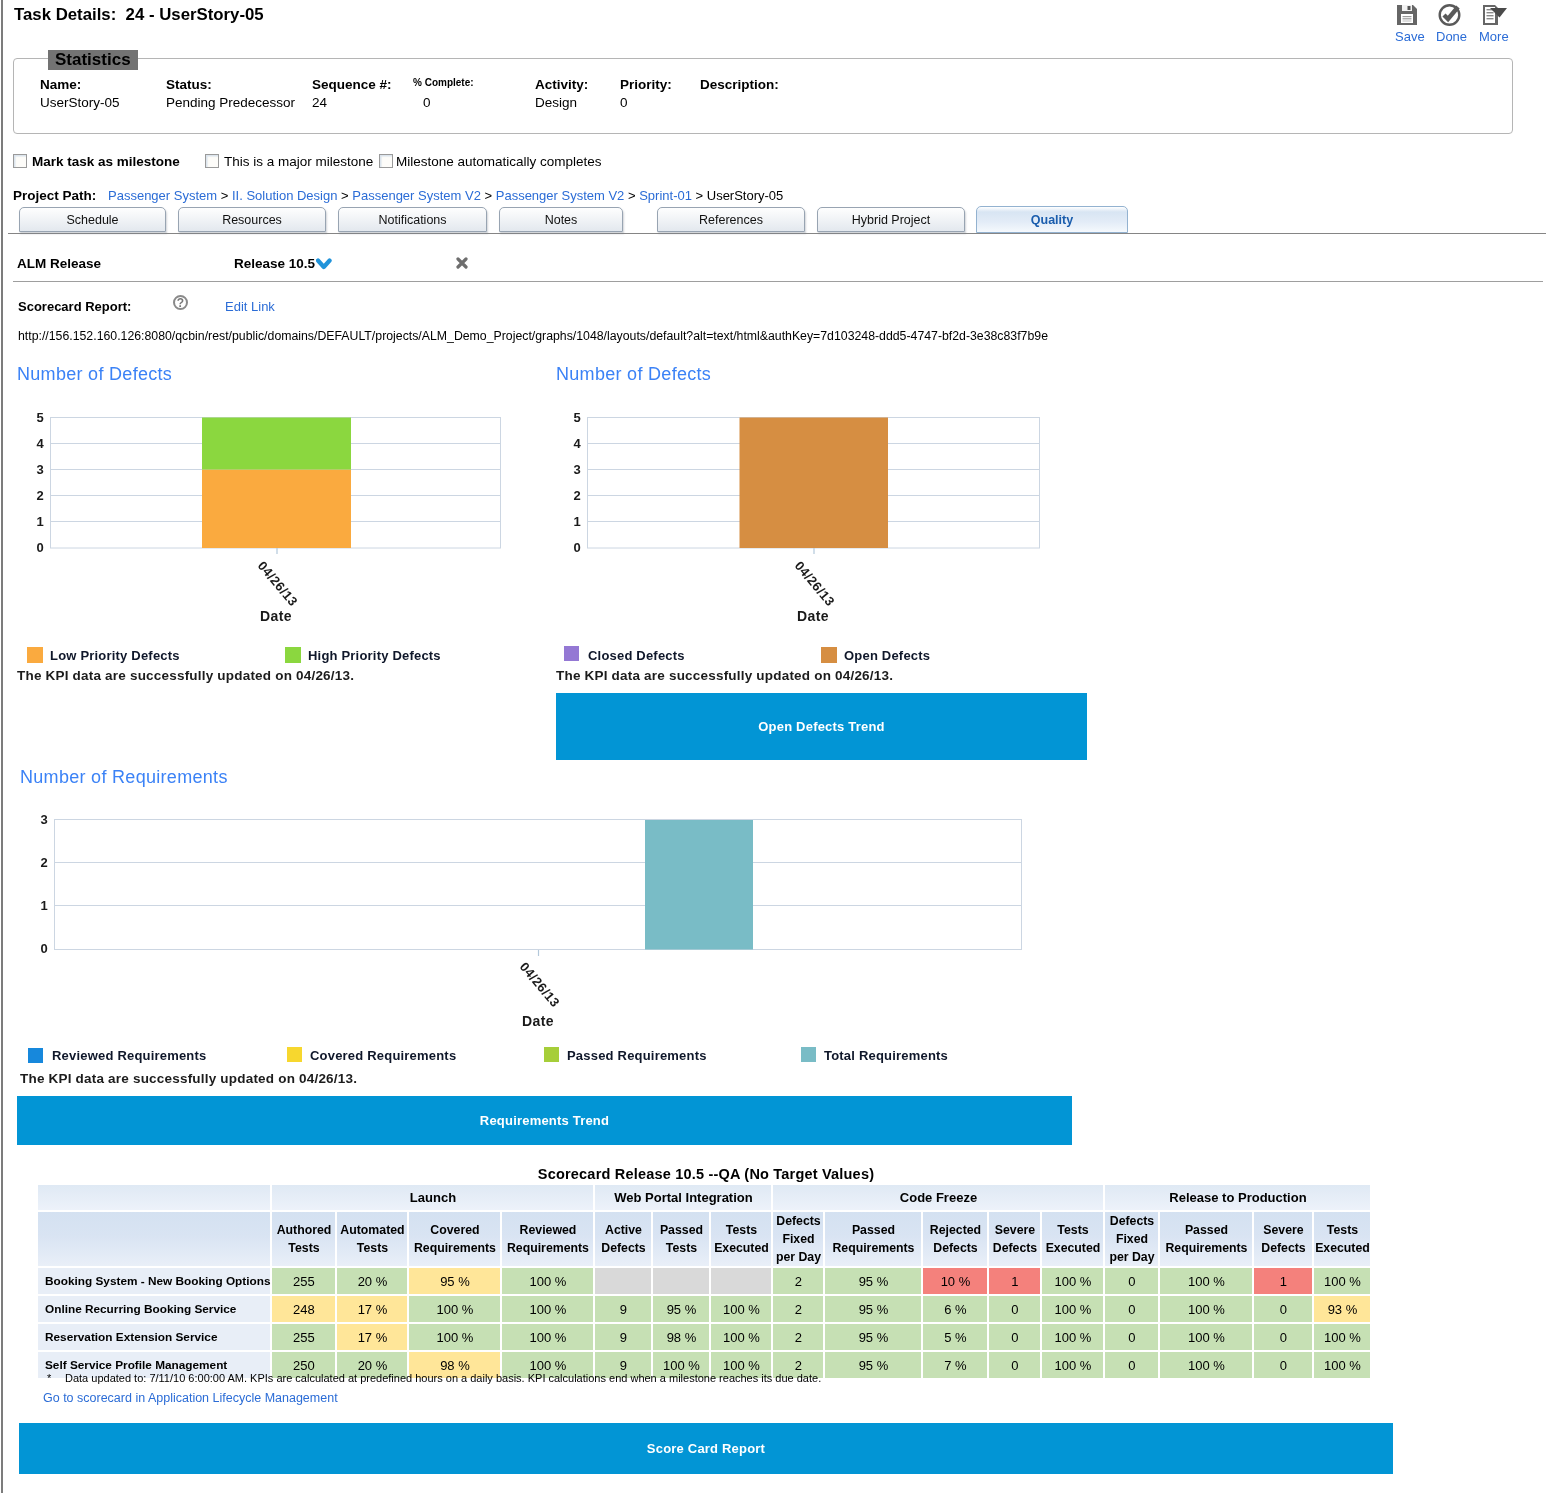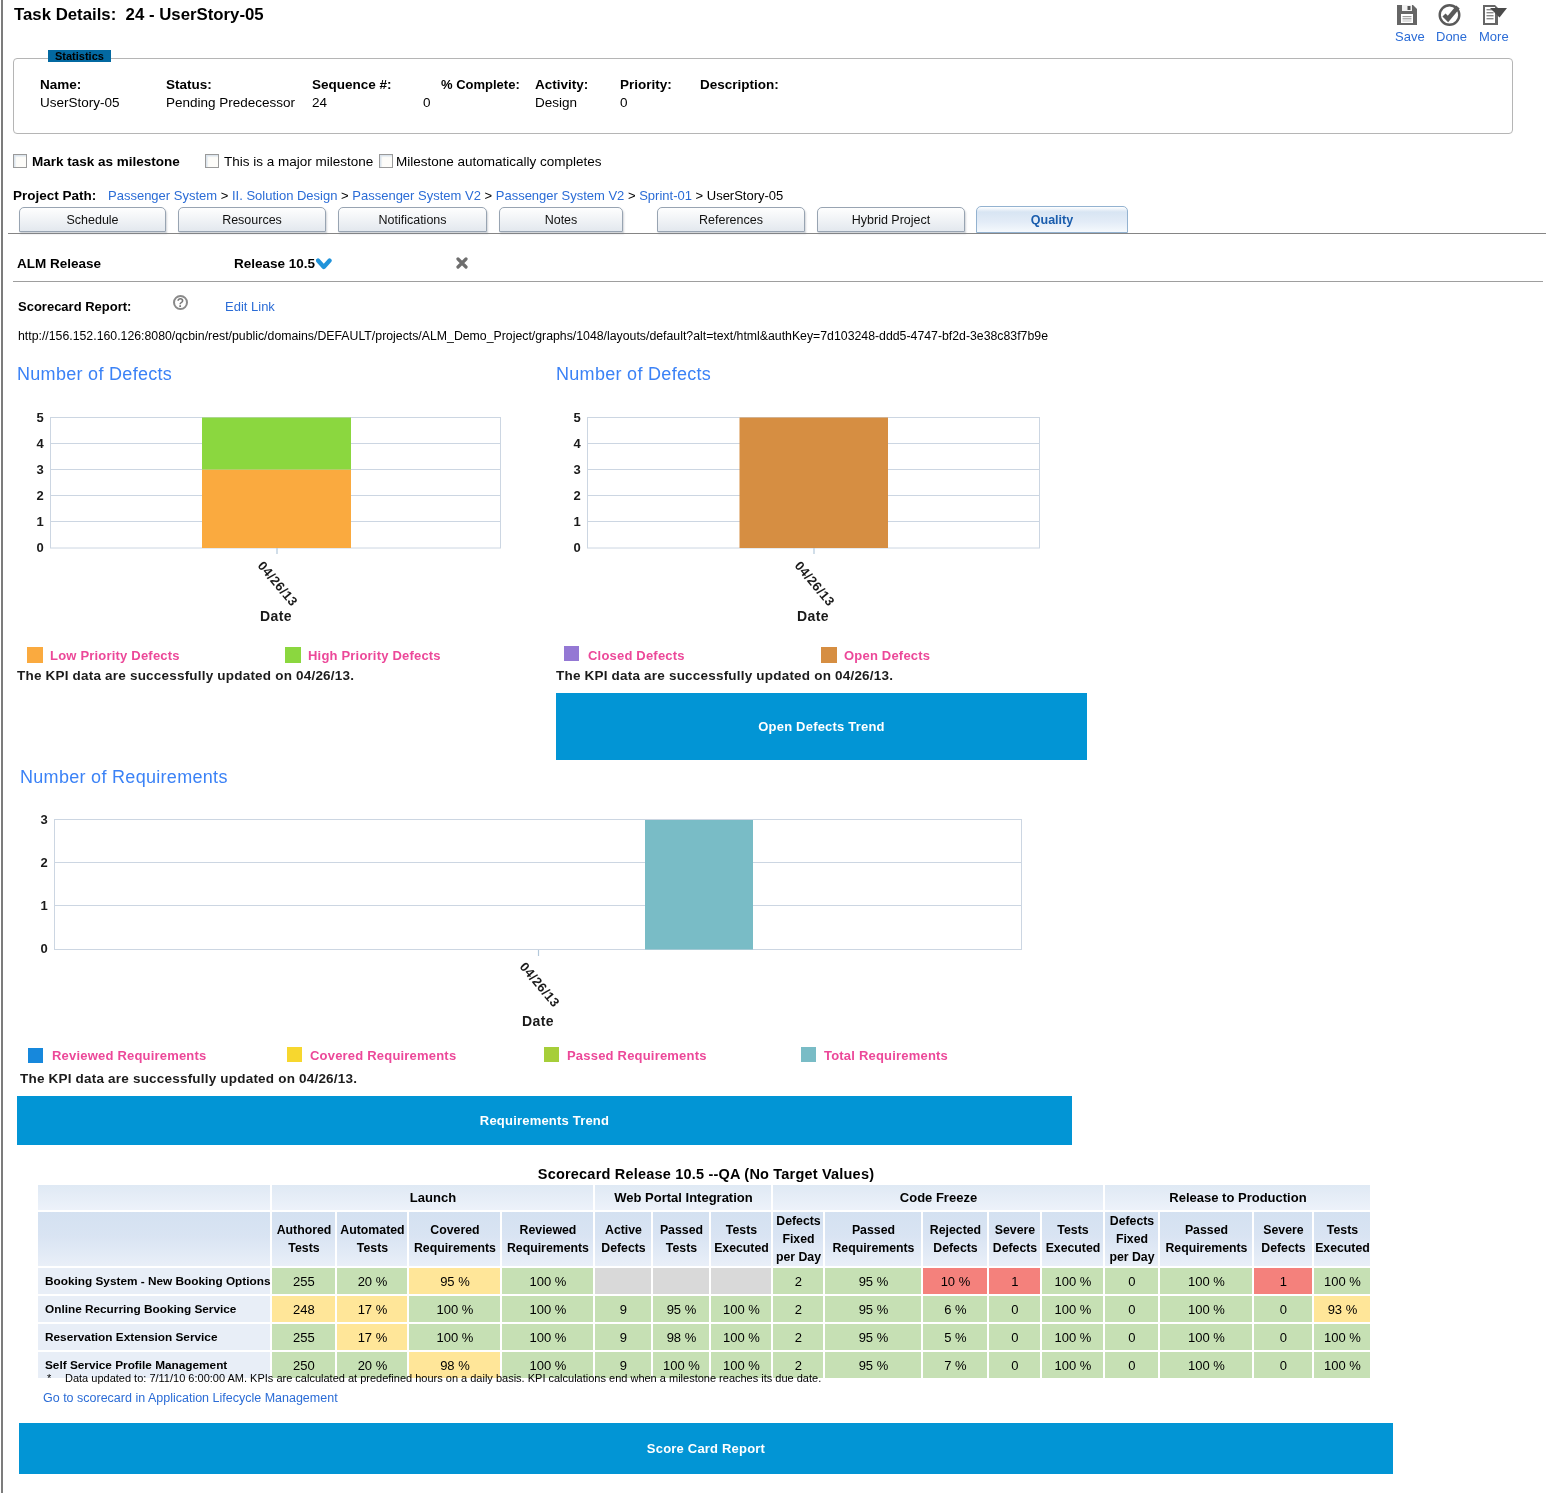--- a/index.html
+++ b/index.html
@@ -6,21 +6,21 @@
 body { background:#fff; font-family:"Liberation Sans", sans-serif; }
 #page { position:relative; width:1555px; height:1493px; overflow:hidden; background:#fff; }
 .abs { position:absolute; }
 .b { font-weight:bold; }
 .link { color:#2b6cd6; }
 .btn { position:absolute; background:#0295d5; color:#fff; font-weight:bold; font-size:13px;
        display:flex; align-items:center; justify-content:center; letter-spacing:0.2px; }
 .cb { position:absolute; width:14px; height:14px; border:1.5px solid #9a9a9a; background:#fdfcf9;
       box-shadow:inset 1.5px 1.5px 1px rgba(190,205,225,0.55); }
 .legsq { position:absolute; width:16px; height:16px; }
-.ltxt { position:absolute; font-weight:bold; font-size:13px; color:#ec4899; letter-spacing:0.2px; }
+.ltxt { position:absolute; font-weight:bold; font-size:13px; color:#0f172a; letter-spacing:0.2px; }
 .kpi { position:absolute; font-weight:bold; font-size:13.5px; color:#1c1c1c; letter-spacing:0.2px; }
 .ctitle { position:absolute; font-weight:normal; font-size:18px; color:#3b82f6; letter-spacing:0.3px; }
 .tab { position:absolute; z-index:2; top:207px; height:25px; border:1px solid #98a4b2; border-radius:5px 5px 0 0;
        background:linear-gradient(#fefefe,#e3e8ee); font-size:12.5px; color:#111;
        display:flex; align-items:center; justify-content:center; box-shadow:1px 2px 2px rgba(120,130,140,0.35); }
 .tab.active { top:206px; height:27px; background:linear-gradient(180deg,#ffffff 0%,#d8e5f3 20%,#e3ecf7 60%,#f5f9fd 100%);
        border:1px solid #93b2d0; color:#1a5dad; font-weight:bold; box-shadow:none; }
 table.score { border-collapse:separate; border-spacing:2px; font-size:13px; color:#000; table-layout:fixed; }
 table.score td { text-align:center; vertical-align:middle; padding:0; }
 .hgrp { background:linear-gradient(#dfe9f4,#edf2fa); font-weight:bold; font-size:13px; height:25px; }
@@ -54,28 +54,28 @@
     <rect x="4" y="4" width="10" height="16" fill="#fff"></rect>
     <rect x="5.5" y="6" width="7" height="1.4" fill="#8a8a8a"></rect>
     <rect x="5.5" y="9" width="7" height="1.4" fill="#8a8a8a"></rect>
     <rect x="5.5" y="12" width="7" height="1.4" fill="#8a8a8a"></rect>
     <rect x="5.5" y="15" width="7" height="1.4" fill="#8a8a8a"></rect>
     <polygon points="9,5 26,5 18.5,14.5" fill="#4a4a4a"></polygon>
   </svg>
   <div class="abs link" style="left:1479px; top:29px; width:28px; text-align:center; font-size:13px;">More</div>
 
   <div class="abs" style="left:13px; top:58px; width:1500px; height:76px; border:1px solid #b5b5b5; border-radius:4px;"></div>
-  <div class="abs b" style="left:48px; top:50px; font-size:11px; background:#0369a1; padding:0 7px;">Statistics</div>
+  <div class="abs b" style="left:48px; top:50px; font-size:17px; background:#737373; padding:0 7px;">Statistics</div>
   <div class="abs b" style="left:40px; top:77px; font-size:13.5px;">Name:</div>
   <div class="abs" style="left:40px; top:95px; font-size:13.5px;">UserStory-05</div>
   <div class="abs b" style="left:166px; top:77px; font-size:13.5px;">Status:</div>
   <div class="abs" style="left:166px; top:95px; font-size:13.5px;">Pending Predecessor</div>
   <div class="abs b" style="left:312px; top:77px; font-size:13.5px;">Sequence #:</div>
   <div class="abs" style="left:312px; top:95px; font-size:13.5px;">24</div>
-  <div class="abs b" style="left:441px; top:77px; font-size:13px;">% Complete:</div>
+  <div class="abs b" style="left:413px; top:77px; font-size:10px;">% Complete:</div>
   <div class="abs" style="left:423px; top:95px; font-size:13.5px;">0</div>
   <div class="abs b" style="left:535px; top:77px; font-size:13.5px;">Activity:</div>
   <div class="abs" style="left:535px; top:95px; font-size:13.5px;">Design</div>
   <div class="abs b" style="left:620px; top:77px; font-size:13.5px;">Priority:</div>
   <div class="abs" style="left:620px; top:95px; font-size:13.5px;">0</div>
   <div class="abs b" style="left:700px; top:77px; font-size:13.5px;">Description:</div>
 
   <div class="cb" style="left:13px; top:154px;"></div>
   <div class="abs b" style="left:32px; top:154px; font-size:13.5px;">Mark task as milestone</div>
   <div class="cb" style="left:205px; top:154px;"></div>

